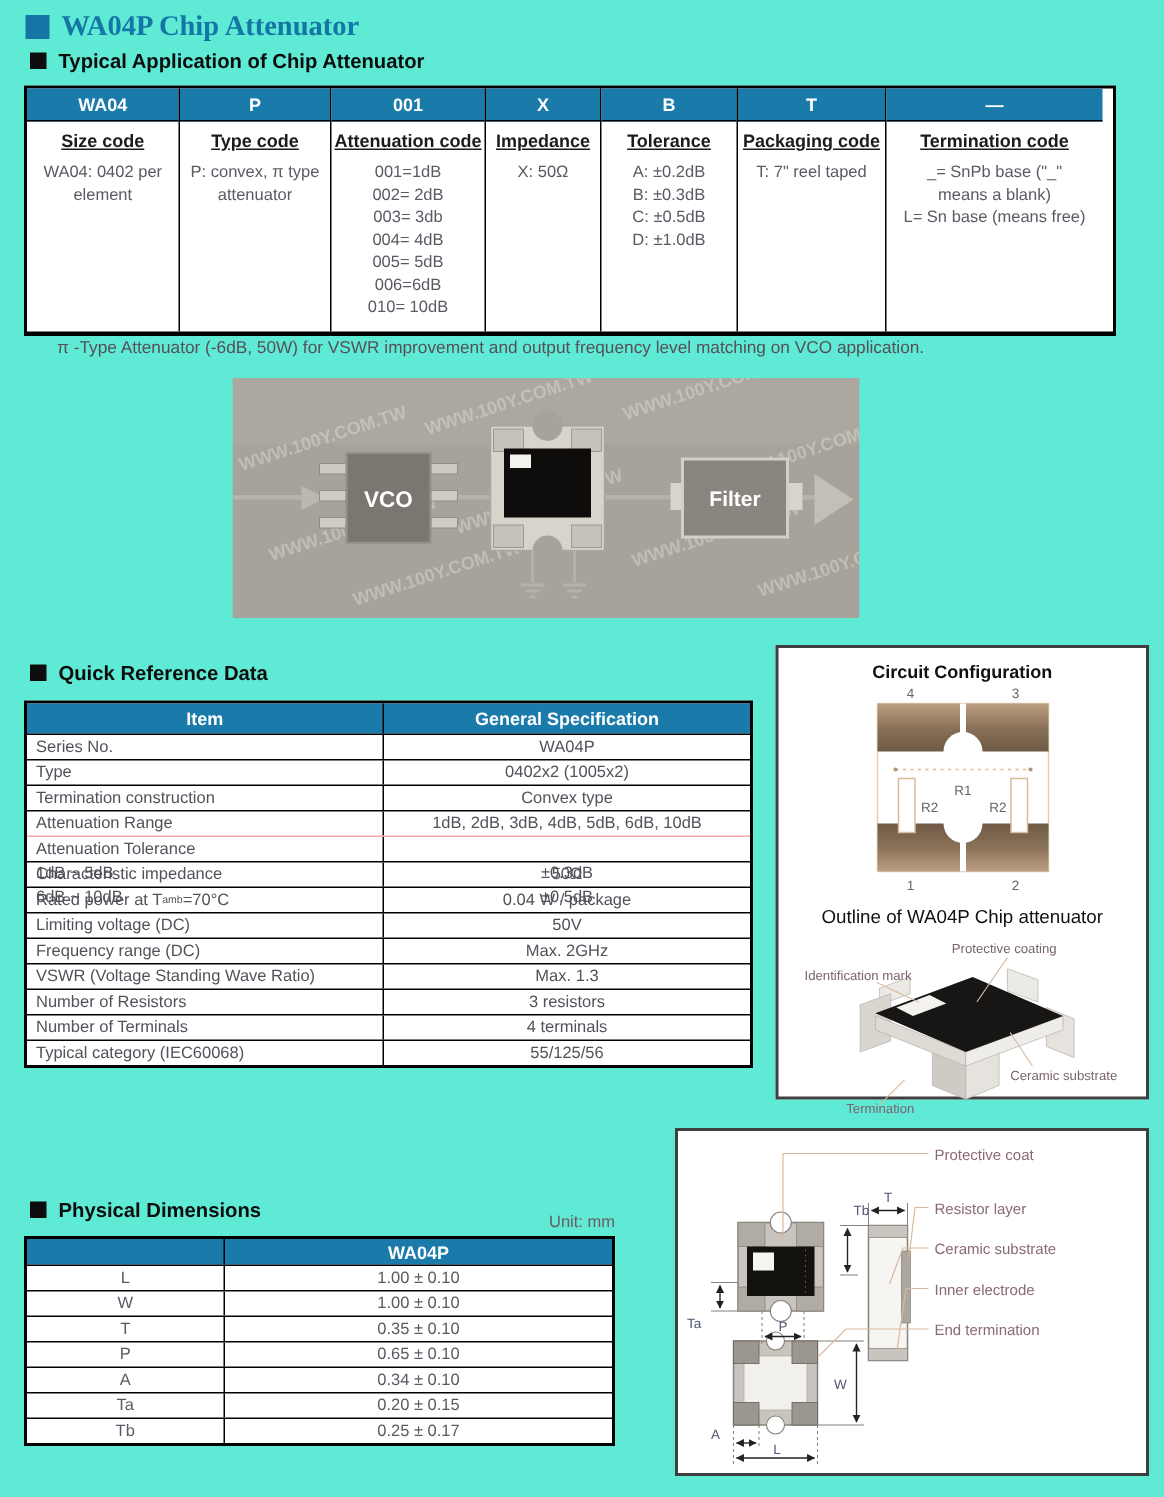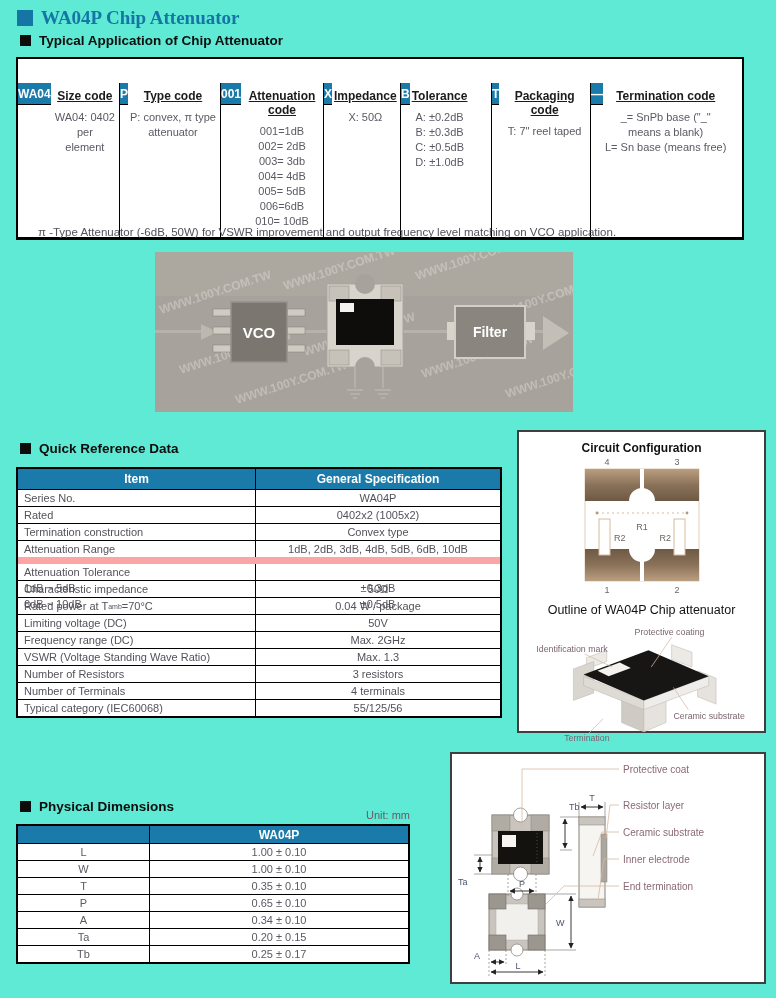--- a/index.html
+++ b/index.html
@@ -12,21 +12,21 @@
   .title-text{font-family:"Liberation Serif",serif;font-weight:bold;font-size:19px;color:#1576a6;}
   .h2{position:absolute;display:flex;align-items:center;gap:8px;font-weight:bold;font-size:13.5px;color:#0d0d0d;}
   .h2 .sq{width:11px;height:11px;background:#0d0d0d;flex:0 0 auto;}
   #h-app{left:20px;top:33px;}
   #h-qrd{left:20px;top:441px;}
   #h-pd{left:20px;top:799px;}
 
   
   .pn-table{position:absolute;left:16px;top:57px;width:724px;display:flex;
             border:2px solid #000;border-bottom-width:3px;background:#fff;}
-  .pn-col{flex:0 0 auto;border-left:1px solid #000;display:flex;margin-top:24px;}
+  .pn-col{flex:0 0 auto;border-left:1px solid #000;display:flex;flex-direction:column;}
   .pn-col.first{border-left:none;}
   .pn-head{height:21px;background:#1a7aaa;color:#fff;font-weight:bold;font-size:12px;
            display:flex;align-items:center;justify-content:center;border-bottom:1px solid #000;}
   .pn-body{padding:6px 2px 8px;text-align:center;min-height:122px;}
   .pn-label{font-size:12px;font-weight:bold;color:#1b1b1b;text-decoration:underline;margin-bottom:7px;}
   .pn-line{font-size:11px;color:#5d5863;line-height:15px;}
   .w1{width:101px}.w2{width:100px}.w3{width:102px}.w4{width:76px}.w5{width:90px}.w6{width:98px}.w7{width:144px}
 
   .note{position:absolute;left:38px;top:226px;font-size:11.5px;color:#55505a;}
 
@@ -35,21 +35,21 @@
 
   
   .qrd-table{position:absolute;left:16px;top:467px;width:482px;border:2px solid #000;
              font-size:11px;color:#55505a;background:#fff;}
   .qrd-head{display:flex;background:#1a7aaa;color:#fff;font-weight:bold;font-size:12px;height:20px;}
   .qrd-head .c1{width:237px;border-right:1px solid #000;display:flex;align-items:center;justify-content:center;}
   .qrd-head .c2{flex:1;display:flex;align-items:center;justify-content:center;}
   .qrd-row{display:flex;border-top:1px solid #000;height:16px;}
   .qrd-row .c1{width:231px;padding-left:6px;border-right:1px solid #000;display:flex;align-items:center;}
   .qrd-row .c2{flex:1;display:flex;align-items:center;justify-content:center;}
-  .qrd-tol{display:flex;border-top:7px solid #fca5a5;}
+  .qrd-tol{display:flex;border-top:1px solid #fca5a5;}
   .qrd-tol .c1{width:231px;padding-left:6px;border-right:1px solid #000;}
   .qrd-tol .c2{flex:1;text-align:center;}
   .qrd-tol div{height:16px;line-height:16px;}
   sub.tiny{font-size:7px;}
   .lh{display:contents;}
 
   
   .right-panel{position:absolute;left:517px;top:430px;width:245px;height:299px;
                border:2px solid #3f3f3f;background:#fff;}
   .rp-title{text-align:center;font-weight:bold;font-size:12px;color:#111;margin-top:9px;}
@@ -239,21 +239,21 @@
       <div class="c1">Item</div>
       <div class="c2">General Specification</div>
     </div>
     <div class="lh">
       <div class="qrd-row">
         <div class="c1">Series No.</div>
         <div class="c2">WA04P</div>
       </div>
     
       <div class="qrd-row">
-        <div class="c1">Rated</div>
+        <div class="c1">Type</div>
         <div class="c2">0402x2 (1005x2)</div>
       </div>
     
       <div class="qrd-row">
         <div class="c1">Termination construction</div>
         <div class="c2">Convex type</div>
       </div>
     
       <div class="qrd-row">
         <div class="c1">Attenuation Range</div>

